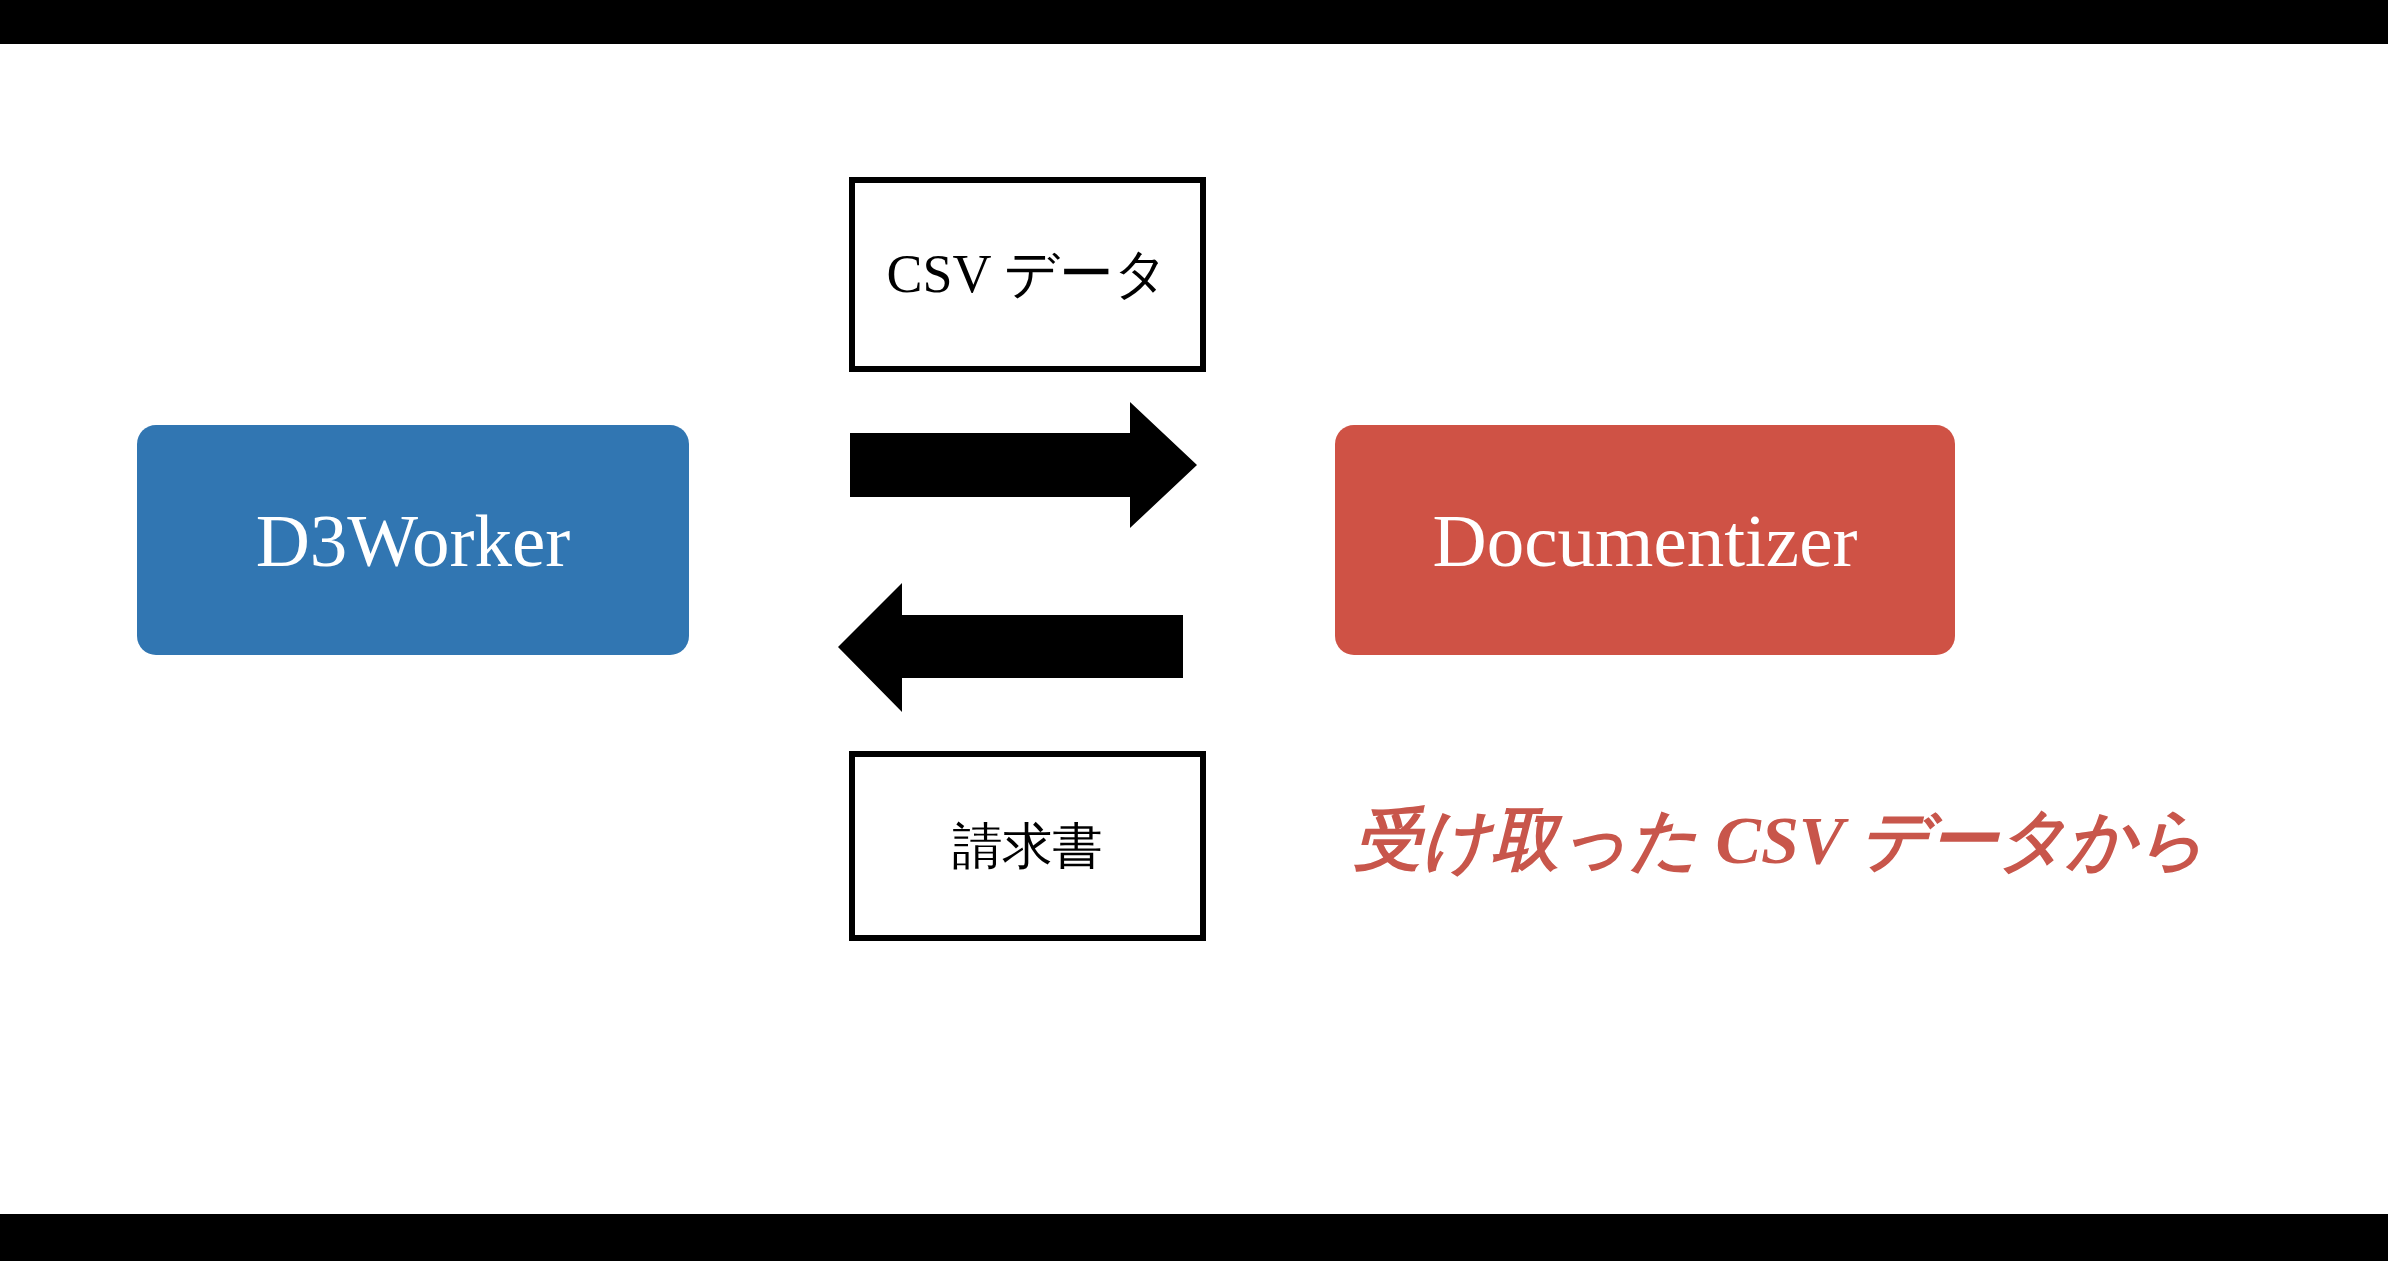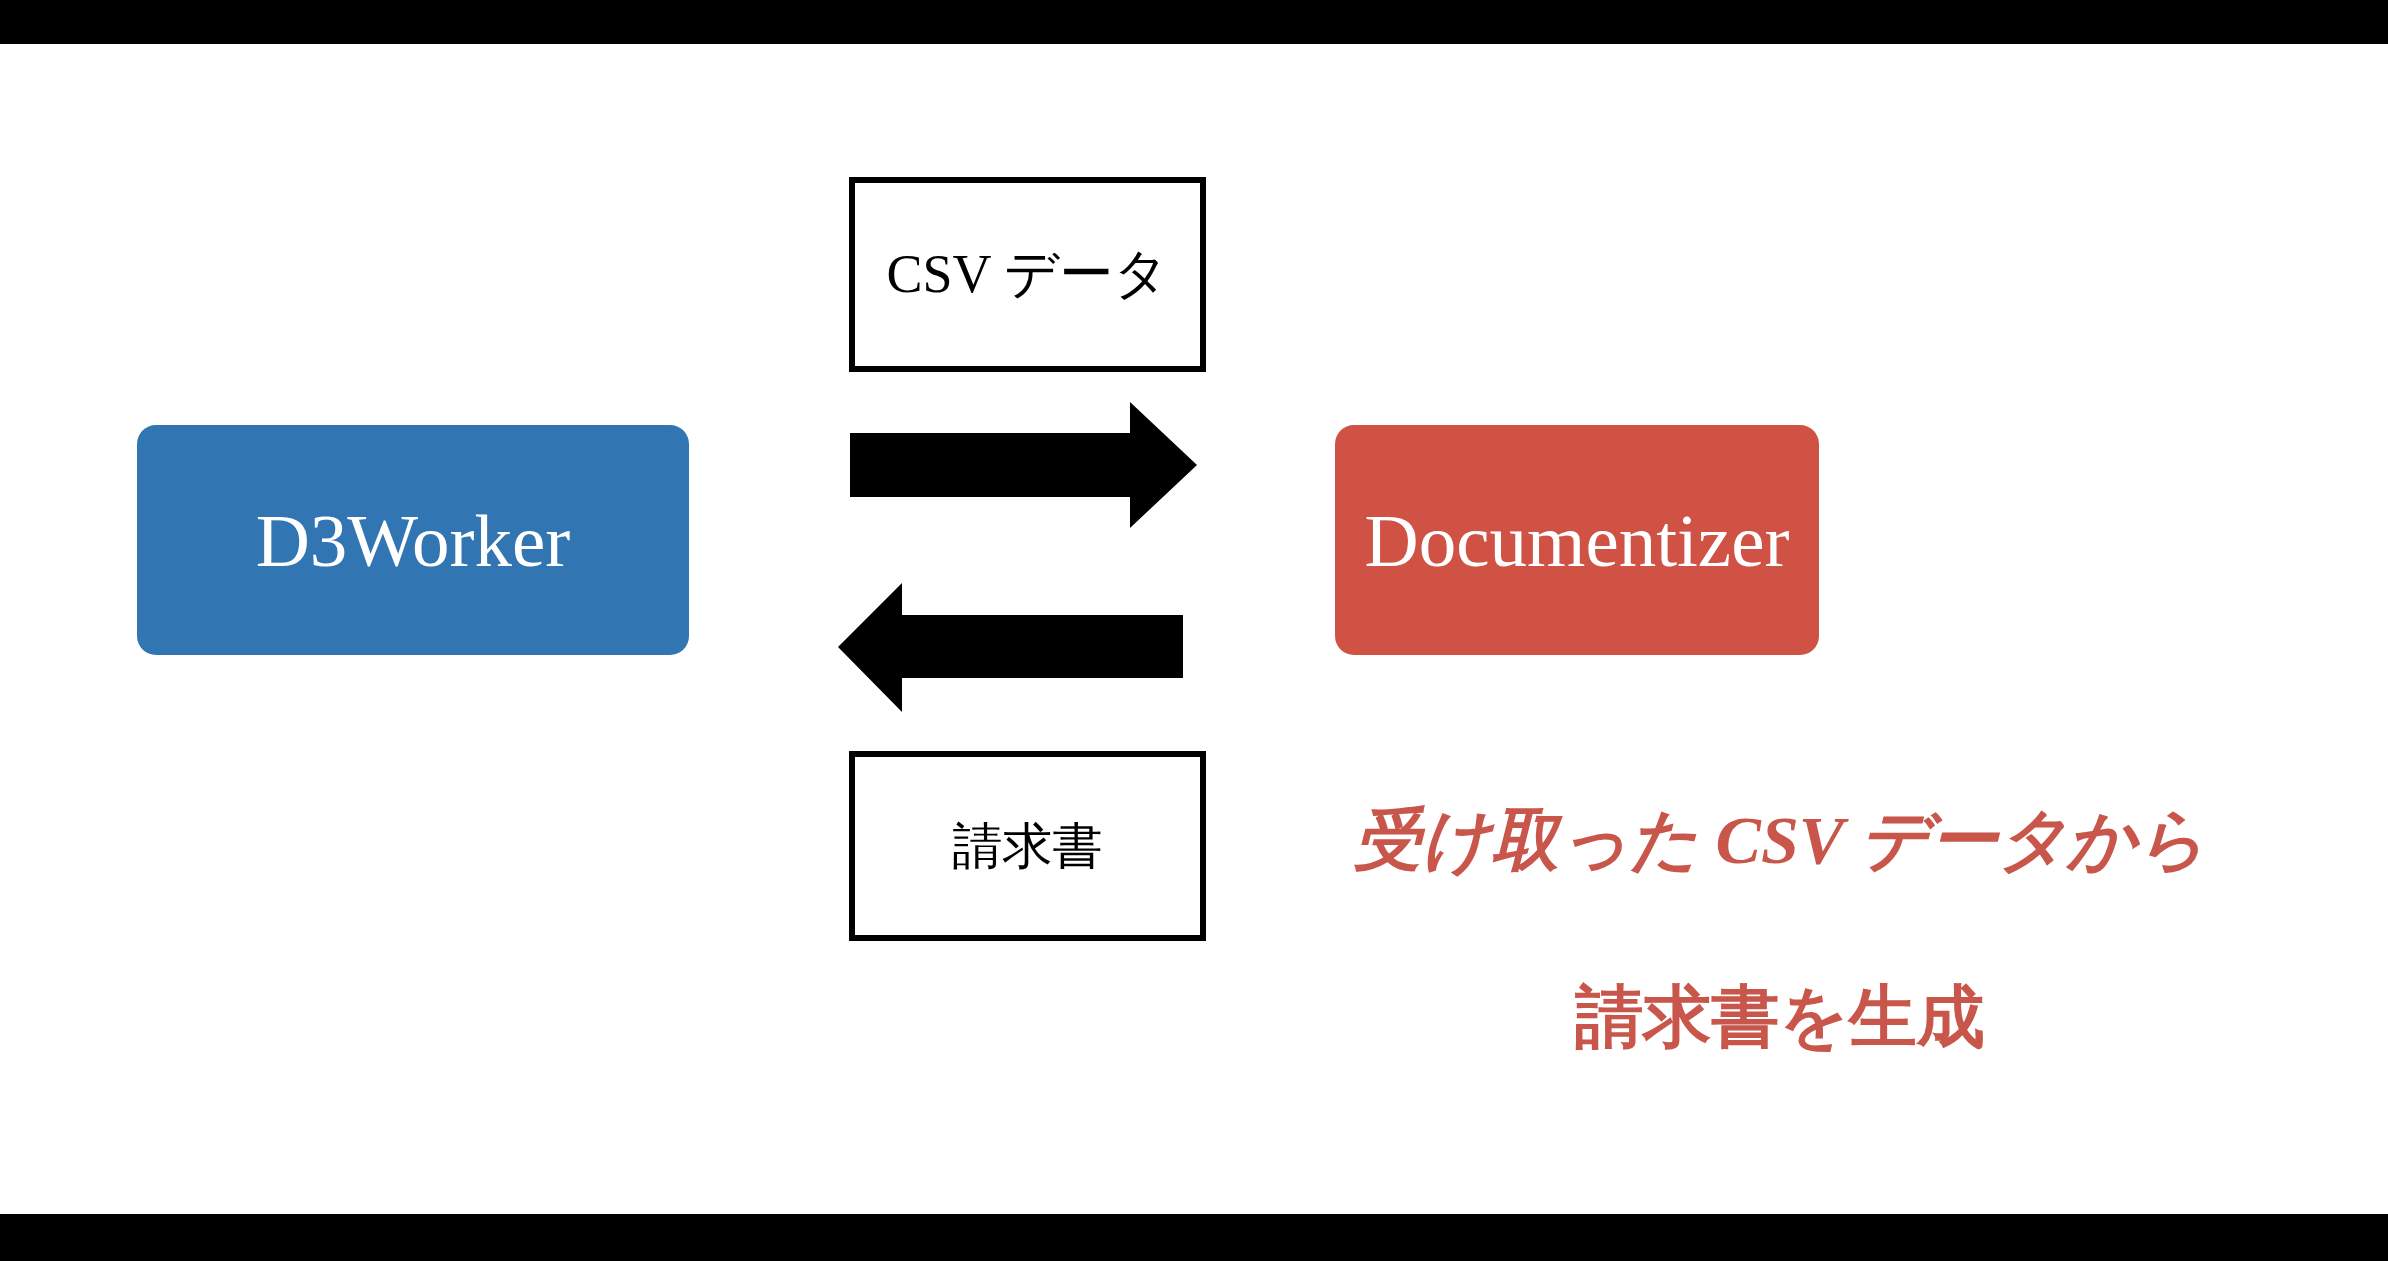--- a/index.html
+++ b/index.html
@@ -42,21 +42,21 @@
     line-height: 1;
     white-space: nowrap;
   }
   .node.blue {
     left: 137px;
     width: 552px;
     background: #3176B2;
   }
   .node.red {
     left: 1335px;
-    width: 484px;
+    width: 620px;
     background: #CF5245;
   }
 
   .label-box {
     position: absolute;
     left: 849px;
     width: 357px;
     box-sizing: border-box;
     border: 6px solid #000000;
     background: #ffffff;
@@ -125,17 +125,16 @@
   <svg class="arrow-svg right" viewBox="0 0 347 126" preserveAspectRatio="none" aria-hidden="true">
     <polygon points="0,31 280,31 280,0 347,63 280,126 280,95 0,95"></polygon>
   </svg>
 
   <svg class="arrow-svg left" viewBox="0 0 345 129" preserveAspectRatio="none" aria-hidden="true">
     <polygon points="0,64 64,0 64,32 345,32 345,95 64,95 64,129"></polygon>
   </svg>
 
   <div class="annotation line1">受け取った CSV データから</div>
 
-  <div class="annotation line2">請求書を生成</div>
 
   <div class="letterbox bottom"></div>
 
 </div>
 
 </body></html>

